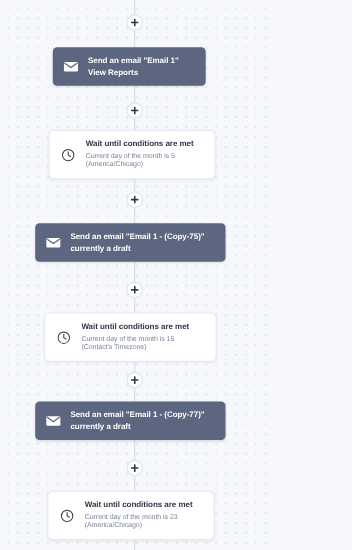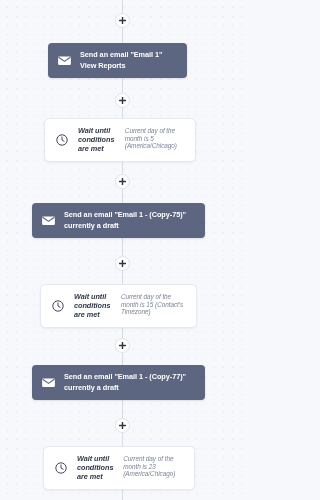--- a/index.html
+++ b/index.html
@@ -41,21 +41,21 @@
     letter-spacing:-0.05px;
   }
   
   .node-wait{
     position:absolute;background:#ffffff;border:1px solid #e6e9f1;
     border-radius:5px;box-sizing:border-box;display:flex;align-items:center;
     padding:8px 10px;gap:9px;z-index:3;
     box-shadow:0 1px 2px rgba(40,50,80,0.06);
   }
   .node-wait .ico{flex:0 0 auto;width:14px;height:14px;display:block;}
-  .node-wait .txt{display:flex;flex-direction:row;gap:3px;font-style:italic;}
+  .node-wait .txt{display:flex;flex-direction:column;gap:3px;}
   .node-wait .title{
     color:#2f3647;font-size:7.3px;font-weight:bold;line-height:1.2;
     letter-spacing:-0.05px;
   }
   .node-wait .sub{
     color:#7b8396;font-size:6.4px;font-weight:normal;line-height:1.2;
     letter-spacing:-0.05px;
   }
 </style>
 </head>

